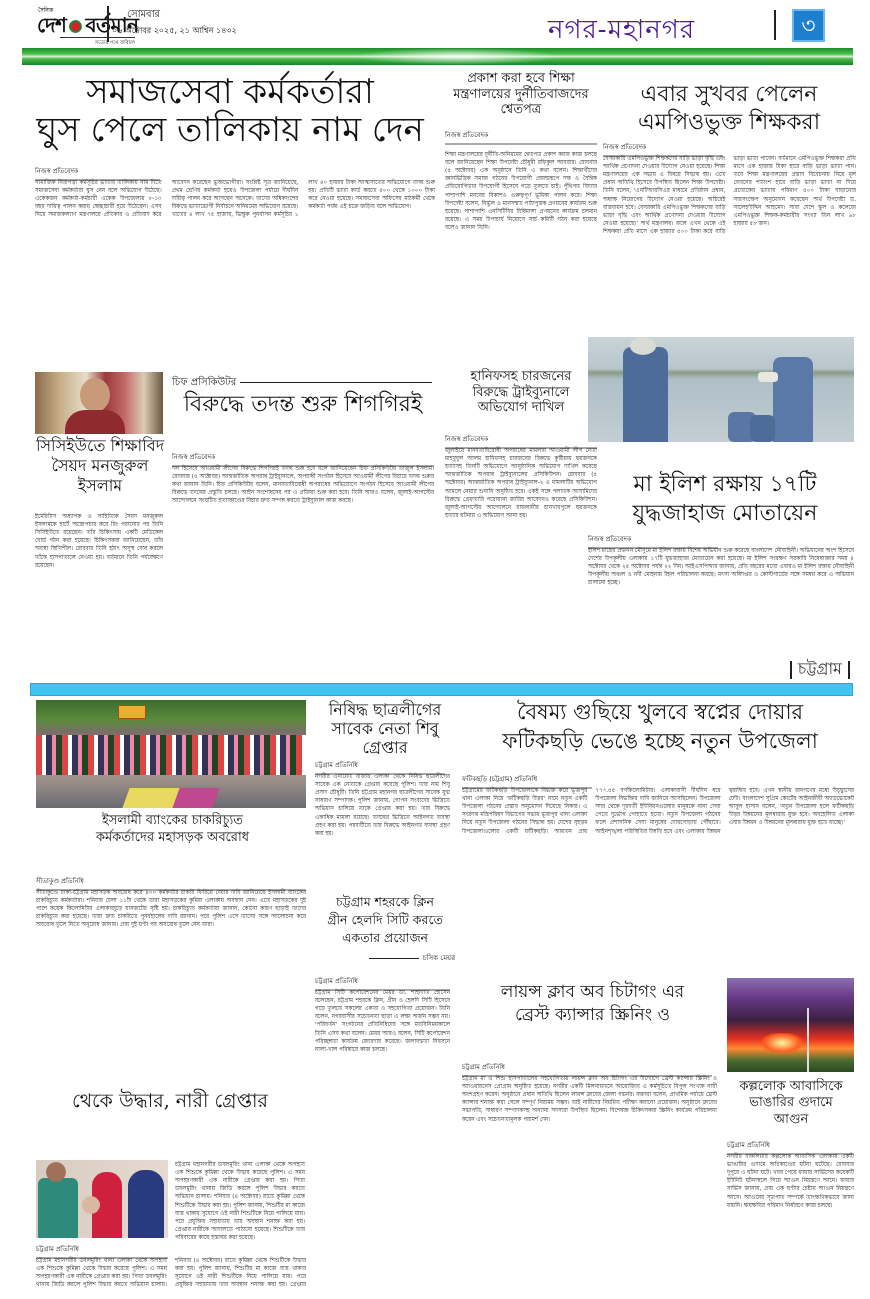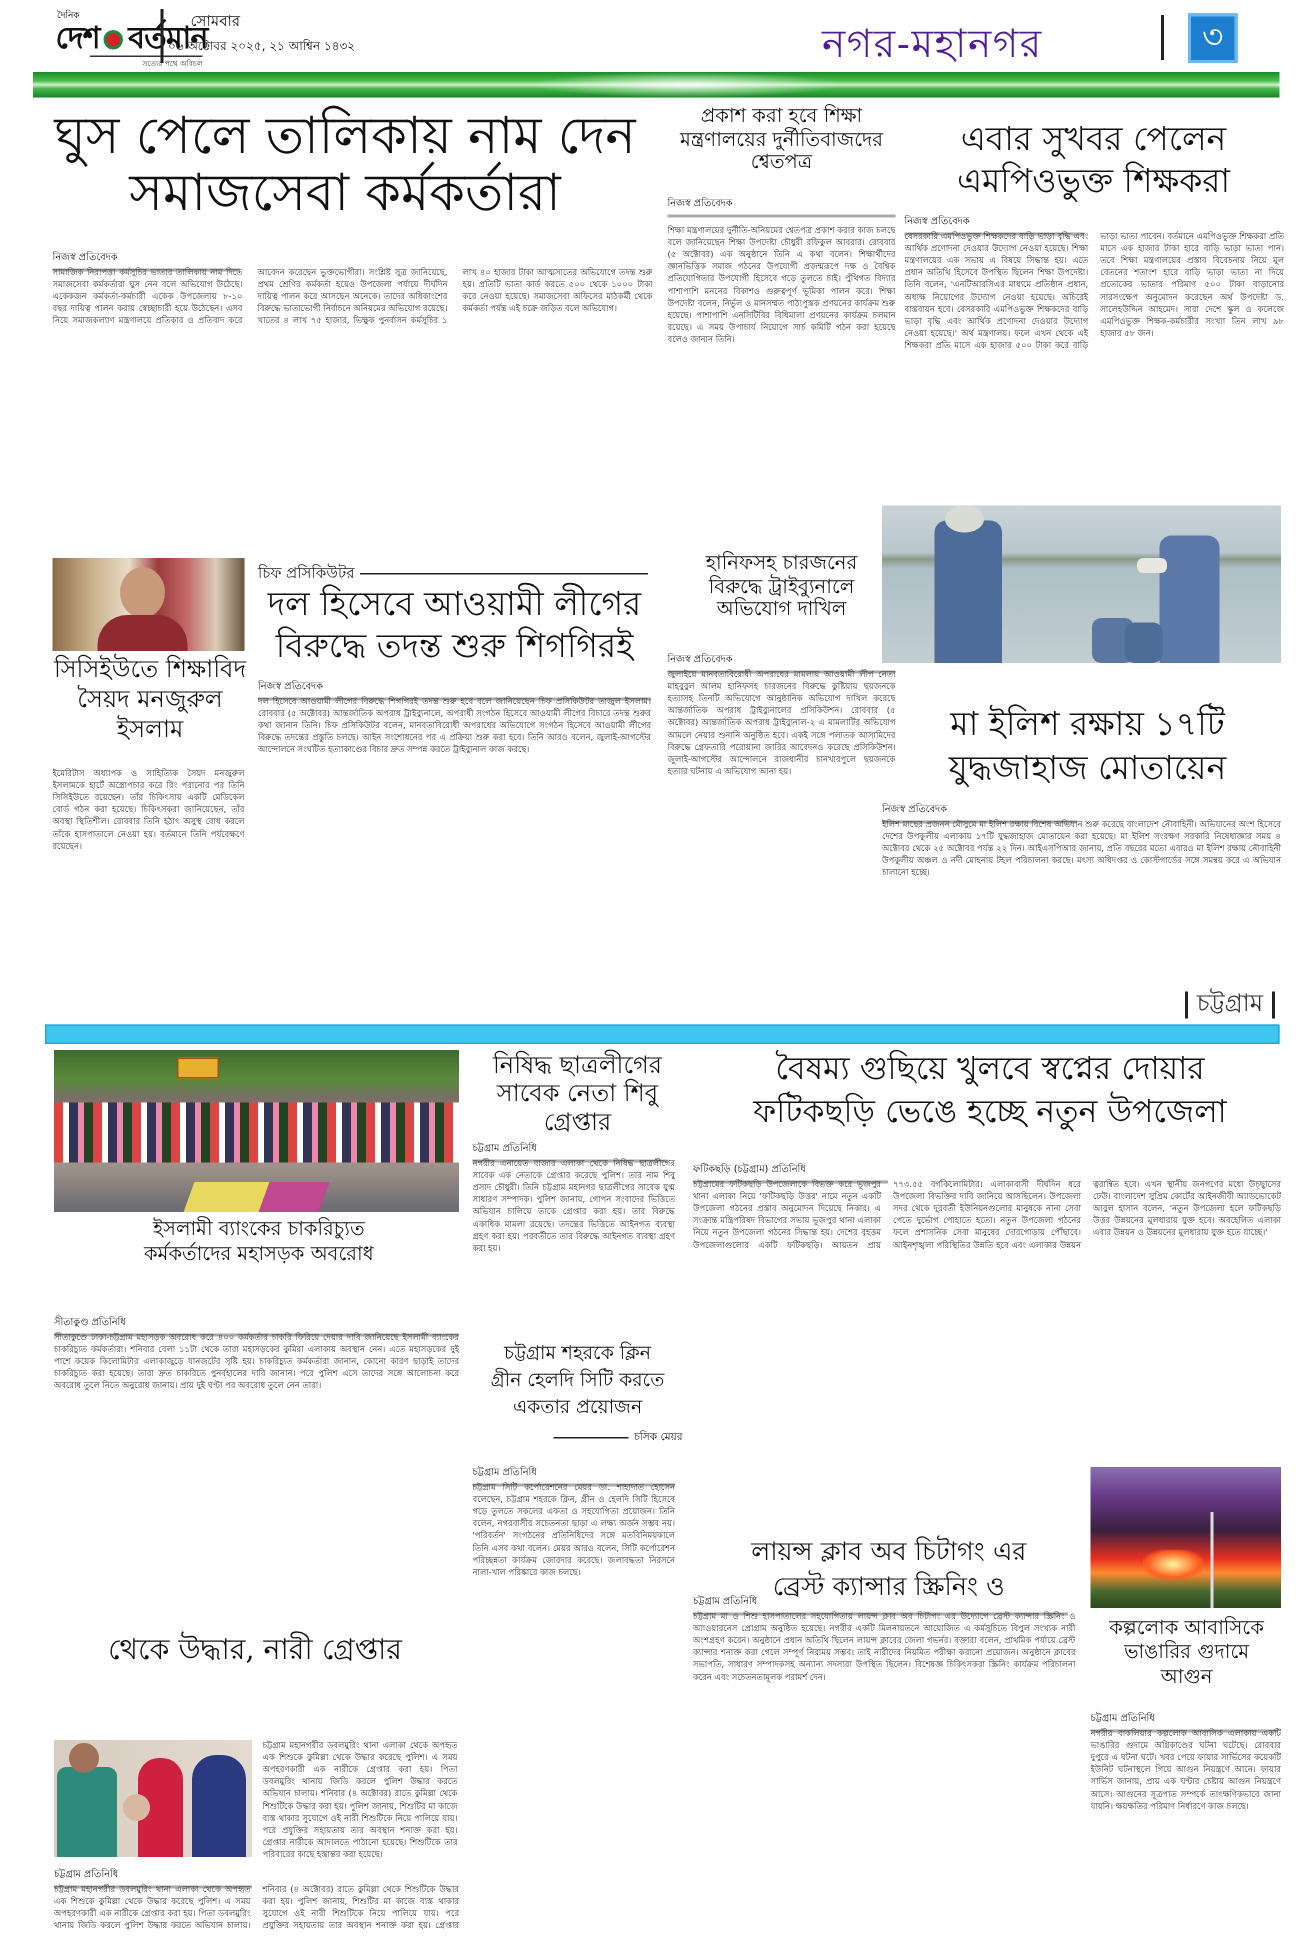--- a/index.html
+++ b/index.html
@@ -47,43 +47,42 @@
   <div class="day">সোমবার</div>
   <div class="date">০৬ অক্টোবর ২০২৫, ২১ আশ্বিন ১৪৩২</div>
   <div class="section-title">নগর-মহানগর</div>
   <div class="vbar" style="left:774px;top:10px;height:30px"></div>
   <div class="pagebox">৩</div>
 </div>
 <div class="greenbar"></div>
 
 <div class="abs" style="left:30px;top:72px;width:400px">
   <div class="hl" style="font-size:34px;line-height:1.12">
+    <div>সমাজসেবা কর্মকর্তারা</div>
     <div>ঘুস পেলে তালিকায় নাম দেন</div>
-    <div>সমাজসেবা কর্মকর্তারা</div>
   </div>
 </div>
 <div class="abs byline" style="left:35px;top:166px;width:125px">নিজস্ব প্রতিবেদক</div>
 <div class="abs body-text cols3" style="left:35px;top:178px;width:400px;height:180px;column-gap:10px">সামাজিক নিরাপত্তা কর্মসূচির ভাতার তালিকায় নাম দিতে সমাজসেবা কর্মকর্তারা ঘুস নেন বলে অভিযোগ উঠেছে। একেকজন কর্মকর্তা-কর্মচারী একেক উপজেলায় ৮-১০ বছর দায়িত্ব পালন করায় স্বেচ্ছাচারী হয়ে উঠেছেন। এসব নিয়ে সমাজকল্যাণ মন্ত্রণালয়ে প্রতিকার ও প্রতিবাদ করে আবেদন করেছেন ভুক্তভোগীরা। সংশ্লিষ্ট সূত্র জানিয়েছে, প্রথম শ্রেণির কর্মকর্তা হয়েও উপজেলা পর্যায়ে দীর্ঘদিন দায়িত্ব পালন করে আসছেন অনেকে। তাদের অধিকাংশের বিরুদ্ধে ভাতাভোগী নির্বাচনে অনিয়মের অভিযোগ রয়েছে। খাতের ৪ লাখ ৭৫ হাজার, ভিক্ষুক পুনর্বাসন কর্মসূচির ১ লাখ ৪০ হাজার টাকা আত্মসাতের অভিযোগে তদন্ত শুরু হয়। প্রতিটি ভাতা কার্ড করতে ৫০০ থেকে ১০০০ টাকা করে নেওয়া হয়েছে। সমাজসেবা অফিসের মাঠকর্মী থেকে কর্মকর্তা পর্যন্ত এই চক্রে জড়িত বলে অভিযোগ।</div>
 
 <div class="img" style="left:35px;top:372px;width:128px;height:62px;background:linear-gradient(90deg,#8b6c4a 0%,#c8b08a 20%,#e8dcc8 40%,#9b3b3b 55%,#c46868 70%,#dacdb8 85%,#6b5840 100%)">
   <div style="position:absolute;left:45px;top:6px;width:30px;height:34px;border-radius:50%;background:#c99a7a"></div>
   <div style="position:absolute;left:30px;top:38px;width:60px;height:30px;border-radius:20px 20px 0 0;background:#8e2a30"></div>
 </div>
 <div class="abs hl" style="left:30px;top:436px;width:140px;font-size:16px;line-height:1.25">
   <div>সিসিইউতে শিক্ষাবিদ</div>
   <div>সৈয়দ মনজুরুল</div>
   <div>ইসলাম</div>
 </div>
 <div class="abs body-text" style="left:35px;top:512px;width:128px;height:128px">ইমেরিটাস অধ্যাপক ও সাহিত্যিক সৈয়দ মনজুরুল ইসলামকে হার্টে অস্ত্রোপচার করে রিং পরানোর পর তিনি সিসিইউতে রয়েছেন। তাঁর চিকিৎসায় একটি মেডিকেল বোর্ড গঠন করা হয়েছে। চিকিৎসকরা জানিয়েছেন, তাঁর অবস্থা স্থিতিশীল। রোববার তিনি হঠাৎ অসুস্থ বোধ করলে তাঁকে হাসপাতালে নেওয়া হয়। বর্তমানে তিনি পর্যবেক্ষণে রয়েছেন।</div>
 
 <div class="abs kicker" style="left:172px;top:374px;width:260px">
     <span>চিফ প্রসিকিউটর</span>
   </div>
 <div class="abs hl" style="left:172px;top:390px;width:262px;font-size:22px;line-height:1.25">
-  <div>দল হিসেবে আওয়ামী লীগের</div>
   <div>বিরুদ্ধে তদন্ত শুরু শিগগিরই</div>
 </div>
 <div class="abs byline" style="left:172px;top:452px;width:262px">নিজস্ব প্রতিবেদক</div>
 <div class="abs body-text" style="left:172px;top:464px;width:262px;height:180px">দল হিসেবে আওয়ামী লীগের বিরুদ্ধে শিগগিরই তদন্ত শুরু হবে বলে জানিয়েছেন চিফ প্রসিকিউটর তাজুল ইসলাম। রোববার (৫ অক্টোবর) আন্তর্জাতিক অপরাধ ট্রাইব্যুনালে, অপরাধী সংগঠন হিসেবে আওয়ামী লীগের বিচারে তদন্ত শুরুর কথা জানান তিনি। চিফ প্রসিকিউটর বলেন, মানবতাবিরোধী অপরাধের অভিযোগে সংগঠন হিসেবে আওয়ামী লীগের বিরুদ্ধে তদন্তের প্রস্তুতি চলছে। আইন সংশোধনের পর এ প্রক্রিয়া শুরু করা হবে। তিনি আরও বলেন, জুলাই-আগস্টের আন্দোলনে সংঘটিত হত্যাকাণ্ডের বিচার দ্রুত সম্পন্ন করতে ট্রাইব্যুনাল কাজ করছে।</div>
 
 <div class="abs hl" style="left:442px;top:70px;width:158px;font-size:13px;line-height:1.2">
   <div>প্রকাশ করা হবে শিক্ষা</div>
   <div>মন্ত্রণালয়ের দুর্নীতিবাজদের</div>
   <div>শ্বেতপত্র</div>
 </div>
@@ -161,21 +160,21 @@
 <div class="abs byline" style="left:315px;top:976px;width:135px">চট্টগ্রাম প্রতিনিধি</div>
 <div class="abs body-text" style="left:315px;top:988px;width:135px;height:300px">চট্টগ্রাম সিটি কর্পোরেশনের মেয়র ডা. শাহাদাত হোসেন বলেছেন, চট্টগ্রাম শহরকে ক্লিন, গ্রীন ও হেলদি সিটি হিসেবে গড়ে তুলতে সকলের একতা ও সহযোগিতা প্রয়োজন। তিনি বলেন, নগরবাসীর সচেতনতা ছাড়া এ লক্ষ্য অর্জন সম্ভব নয়। 'পরিবর্তন' সংগঠনের প্রতিনিধিদের সঙ্গে মতবিনিময়কালে তিনি এসব কথা বলেন। মেয়র আরও বলেন, সিটি কর্পোরেশন পরিচ্ছন্নতা কার্যক্রম জোরদার করেছে। জলাবদ্ধতা নিরসনে নালা-খাল পরিষ্কারে কাজ চলছে।</div>
 
 <div class="abs hl" style="left:460px;top:698px;width:400px;font-size:21px;line-height:1.4">
   <div>বৈষম্য গুছিয়ে খুলবে স্বপ্নের দোয়ার</div>
   <div>ফটিকছড়ি ভেঙে হচ্ছে নতুন উপজেলা</div>
 </div>
 <div class="abs byline" style="left:462px;top:774px;width:130px">ফটিকছড়ি (চট্টগ্রাম) প্রতিনিধি</div>
 <div class="abs body-text cols3" style="left:462px;top:786px;width:392px;height:175px">চট্টগ্রামের ফটিকছড়ি উপজেলাকে বিভক্ত করে ভূজপুর থানা এলাকা নিয়ে 'ফটিকছড়ি উত্তর' নামে নতুন একটি উপজেলা গঠনের প্রস্তাব অনুমোদন দিয়েছে নিকার। এ সংক্রান্ত মন্ত্রিপরিষদ বিভাগের সভায় ভূজপুর থানা এলাকা নিয়ে নতুন উপজেলা গঠনের সিদ্ধান্ত হয়। দেশের বৃহত্তম উপজেলাগুলোর একটি ফটিকছড়ি। আয়তন প্রায় ৭৭৩.৫৫ বর্গকিলোমিটার। এলাকাবাসী দীর্ঘদিন ধরে উপজেলা বিভক্তির দাবি জানিয়ে আসছিলেন। উপজেলা সদর থেকে দূরবর্তী ইউনিয়নগুলোর মানুষকে নানা সেবা পেতে দুর্ভোগ পোহাতে হতো। নতুন উপজেলা গঠনের ফলে প্রশাসনিক সেবা মানুষের দোরগোড়ায় পৌঁছাবে। আইনশৃঙ্খলা পরিস্থিতির উন্নতি হবে এবং এলাকার উন্নয়ন ত্বরান্বিত হবে। এখন স্থানীয় জনগণের মধ্যে উচ্ছ্বাসের ঢেউ। বাংলাদেশ সুপ্রিম কোর্টের আইনজীবী অ্যাডভোকেট আবুল হাসান বলেন, 'নতুন উপজেলা হলে ফটিকছড়ি উত্তর উন্নয়নের মূলধারায় যুক্ত হবে। অবহেলিত এলাকা এবার উন্নয়ন ও উন্নয়নের মূলধারায় যুক্ত হতে যাচ্ছে।'</div>
 
-<div class="abs hl" style="left:460px;top:1024px;width:265px;font-size:17px;line-height:1.35">
+<div class="abs hl" style="left:460px;top:980px;width:265px;font-size:17px;line-height:1.35">
   <div>লায়ন্স ক্লাব অব চিটাগং এর</div>
   <div>ব্রেস্ট ক্যান্সার স্ক্রিনিং ও</div>
 </div>
 <div class="abs byline" style="left:462px;top:1062px;width:250px">চট্টগ্রাম প্রতিনিধি</div>
 <div class="abs body-text" style="left:462px;top:1074px;width:255px;height:220px">চট্টগ্রাম মা ও শিশু হাসপাতালের সহযোগিতায় লায়ন্স ক্লাব অব চিটাগং এর উদ্যোগে ব্রেস্ট ক্যান্সার স্ক্রিনিং ও অ্যাওয়ারনেস প্রোগ্রাম অনুষ্ঠিত হয়েছে। নগরীর একটি মিলনায়তনে আয়োজিত এ কর্মসূচিতে বিপুল সংখ্যক নারী অংশগ্রহণ করেন। অনুষ্ঠানে প্রধান অতিথি ছিলেন লায়ন্স ক্লাবের জেলা গভর্নর। বক্তারা বলেন, প্রাথমিক পর্যায়ে ব্রেস্ট ক্যান্সার শনাক্ত করা গেলে সম্পূর্ণ নিরাময় সম্ভব। তাই নারীদের নিয়মিত পরীক্ষা করানো প্রয়োজন। অনুষ্ঠানে ক্লাবের সভাপতি, সাধারণ সম্পাদকসহ অন্যান্য সদস্যরা উপস্থিত ছিলেন। বিশেষজ্ঞ চিকিৎসকরা স্ক্রিনিং কার্যক্রম পরিচালনা করেন এবং সচেতনতামূলক পরামর্শ দেন।</div>
 
 <div class="img" style="left:727px;top:978px;width:127px;height:94px;background:linear-gradient(180deg,#8a70b0 0%,#6a3a8a 20%,#3a2040 45%,#e83020 65%,#ff8a30 75%,#4a6a30 88%,#2a4a20 100%)">
   <div style="position:absolute;left:35px;top:55px;width:40px;height:20px;background:radial-gradient(ellipse,#fff8a0,#ff6020 60%,transparent 80%)"></div>
   <div style="position:absolute;left:80px;top:30px;width:2px;height:64px;background:#ddd"></div>
 </div>

